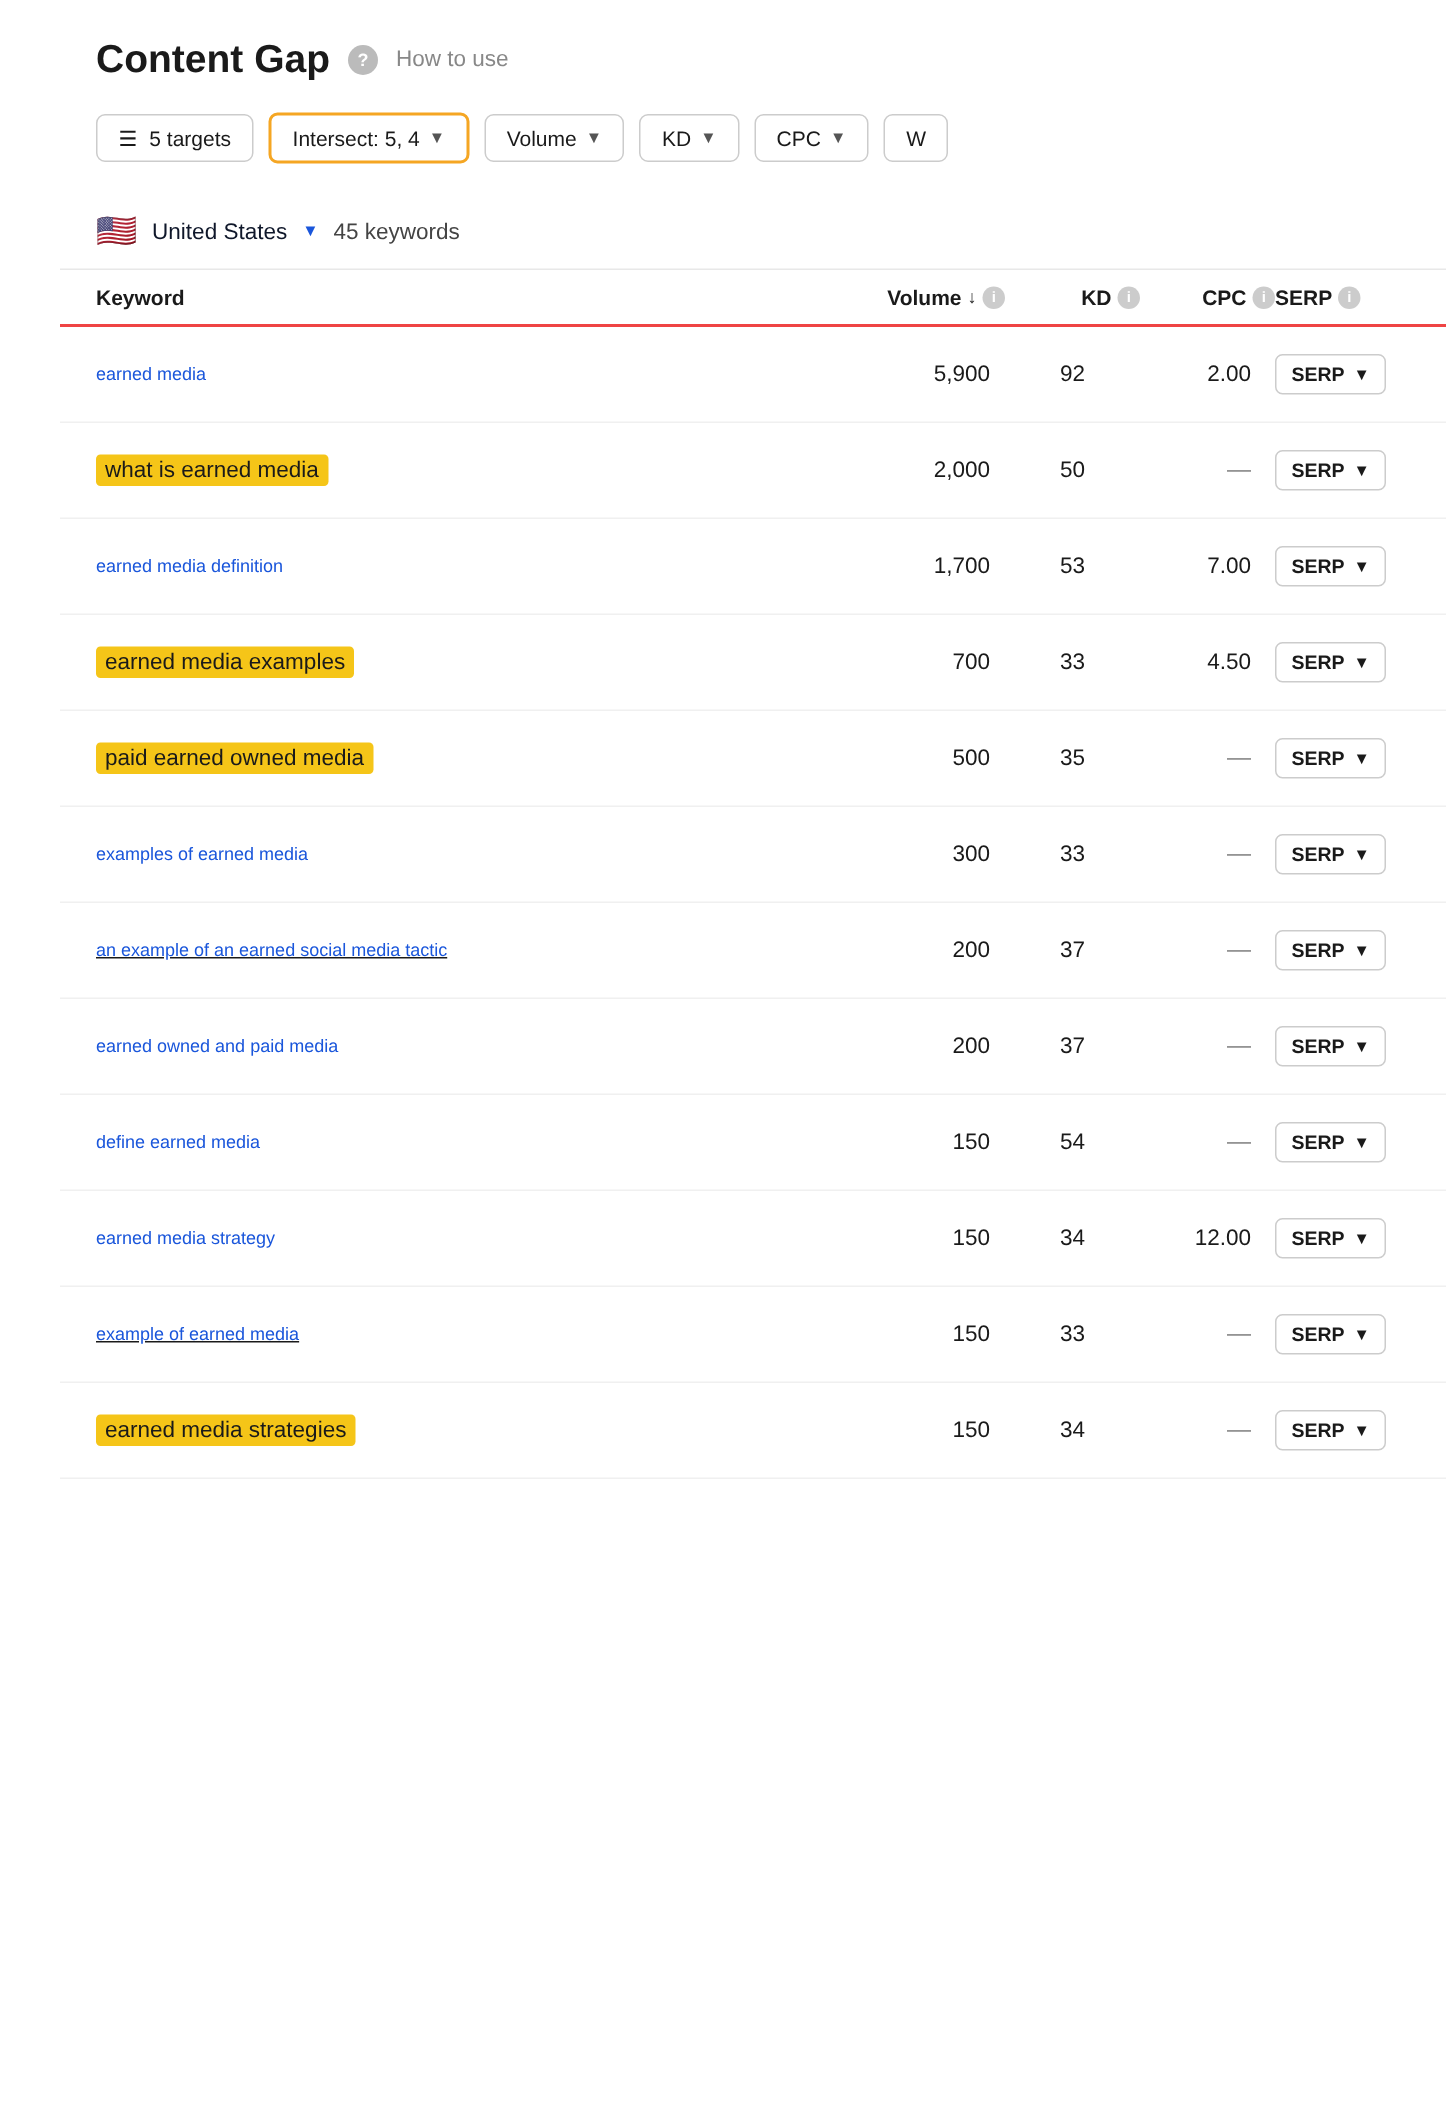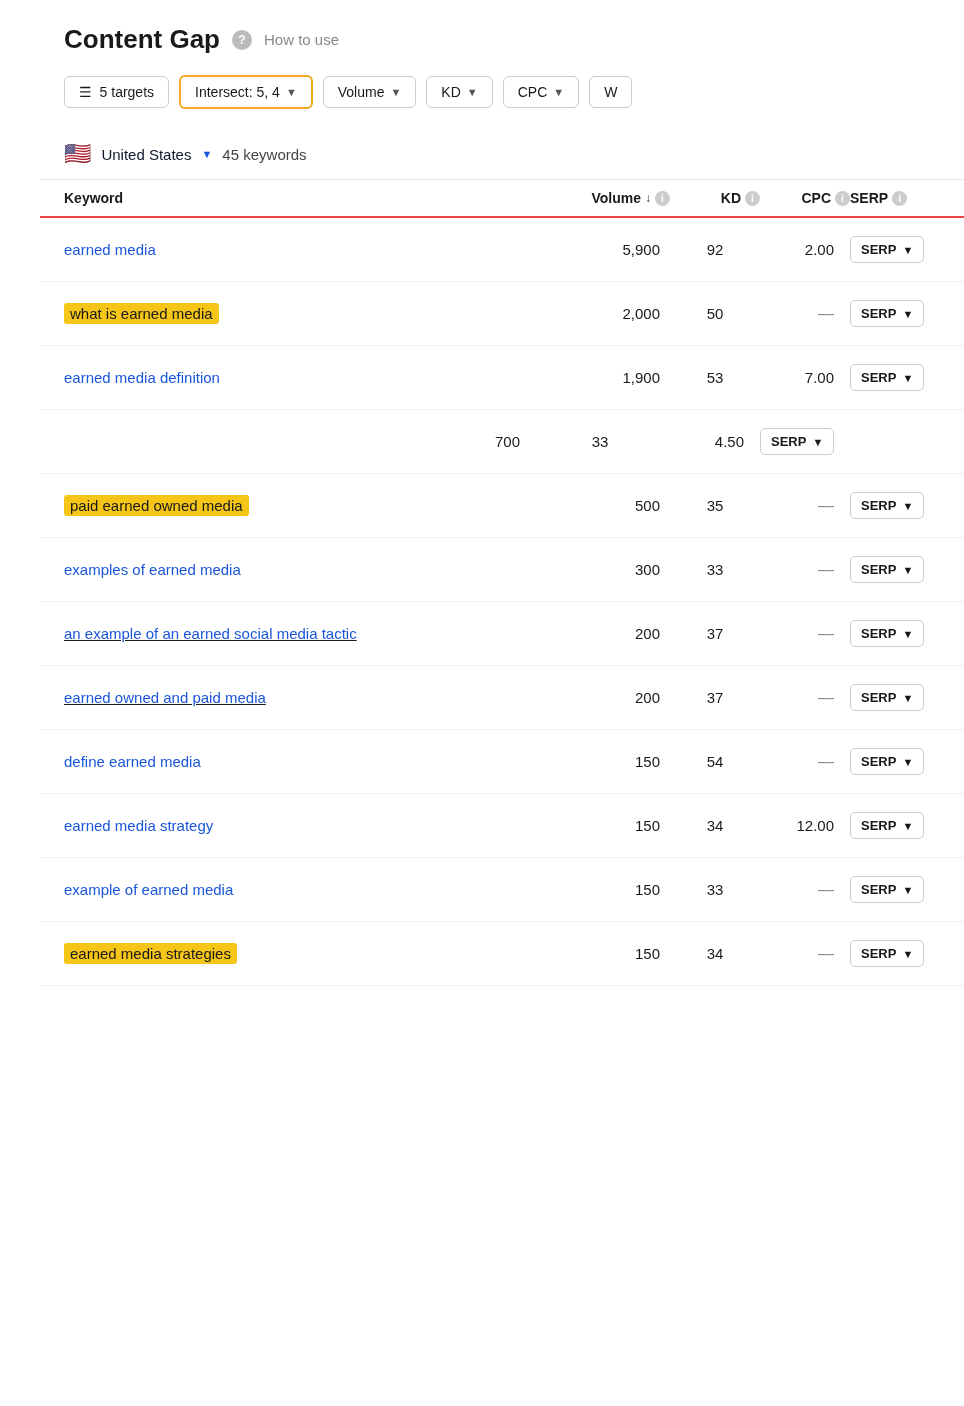--- a/index.html
+++ b/index.html
@@ -167,21 +167,21 @@
       grid-template-columns: 1fr 140px 90px 90px 130px;
       padding: 16px 24px;
       border-bottom: 1px solid #f0f0f0;
       align-items: center;
       min-height: 64px;
     }
     .keyword-link {
       color: #1a56db;
       cursor: pointer;
       text-decoration: none;
-      font-size: 15px;
+      font-size: 12px;
       line-height: 1.4;
     }
     .keyword-highlighted {
       background: #f5c518;
       color: #1a1a1a;
       padding: 2px 6px;
       border-radius: 3px;
       cursor: pointer;
       font-size: 15px;
       display: inline;
@@ -312,31 +312,34 @@
       <button class="serp-btn">
         <span>SERP</span>
         <span style="font-size:11px;">▼</span>
       </button>
     </div>
   </div>
         <div class="table-row">
     <div style="display:flex;align-items:center;">
       <a class="keyword-link" href="#">earned media definition</a>
     </div>
-    <div class="cell-right">1,900</div>
+    <div class="cell-right">1,700</div>
     <div class="cell-center">53</div>
     <div class="cell-right" style="padding-right:16px;"><span>7.00</span></div>
     <div>
       <button class="serp-btn">
         <span>SERP</span>
         <span style="font-size:11px;">▼</span>
       </button>
     </div>
   </div>
         <div class="table-row">
+    <div style="display:flex;align-items:flex-start;">
+      <span class="keyword-highlighted">earned media examples</span>
+    </div>
     <div class="cell-right">700</div>
     <div class="cell-center">33</div>
     <div class="cell-right" style="padding-right:16px;"><span>4.50</span></div>
     <div>
       <button class="serp-btn">
         <span>SERP</span>
         <span style="font-size:11px;">▼</span>
       </button>
     </div>
   </div>
@@ -376,21 +379,21 @@
     <div class="cell-center">37</div>
     <div class="cell-right" style="padding-right:16px;"><span class="dash">—</span></div>
     <div>
       <button class="serp-btn">
         <span>SERP</span>
         <span style="font-size:11px;">▼</span>
       </button>
     </div>
   </div>
         <div class="table-row">
-    <div style="display:flex;align-items:center;text-decoration:underline;">
+    <div style="display:flex;align-items:center;">
       <a class="keyword-link" href="#">earned owned and paid media</a>
     </div>
     <div class="cell-right">200</div>
     <div class="cell-center">37</div>
     <div class="cell-right" style="padding-right:16px;"><span class="dash">—</span></div>
     <div>
       <button class="serp-btn">
         <span>SERP</span>
         <span style="font-size:11px;">▼</span>
       </button>
@@ -418,21 +421,21 @@
     <div class="cell-center">34</div>
     <div class="cell-right" style="padding-right:16px;"><span>12.00</span></div>
     <div>
       <button class="serp-btn">
         <span>SERP</span>
         <span style="font-size:11px;">▼</span>
       </button>
     </div>
   </div>
         <div class="table-row">
-    <div style="display:flex;align-items:flex-start;">
+    <div style="display:flex;align-items:flex-start;text-decoration:underline;">
       <a class="keyword-link" href="#">example of earned media</a>
     </div>
     <div class="cell-right">150</div>
     <div class="cell-center">33</div>
     <div class="cell-right" style="padding-right:16px;"><span class="dash">—</span></div>
     <div>
       <button class="serp-btn">
         <span>SERP</span>
         <span style="font-size:11px;">▼</span>
       </button>

